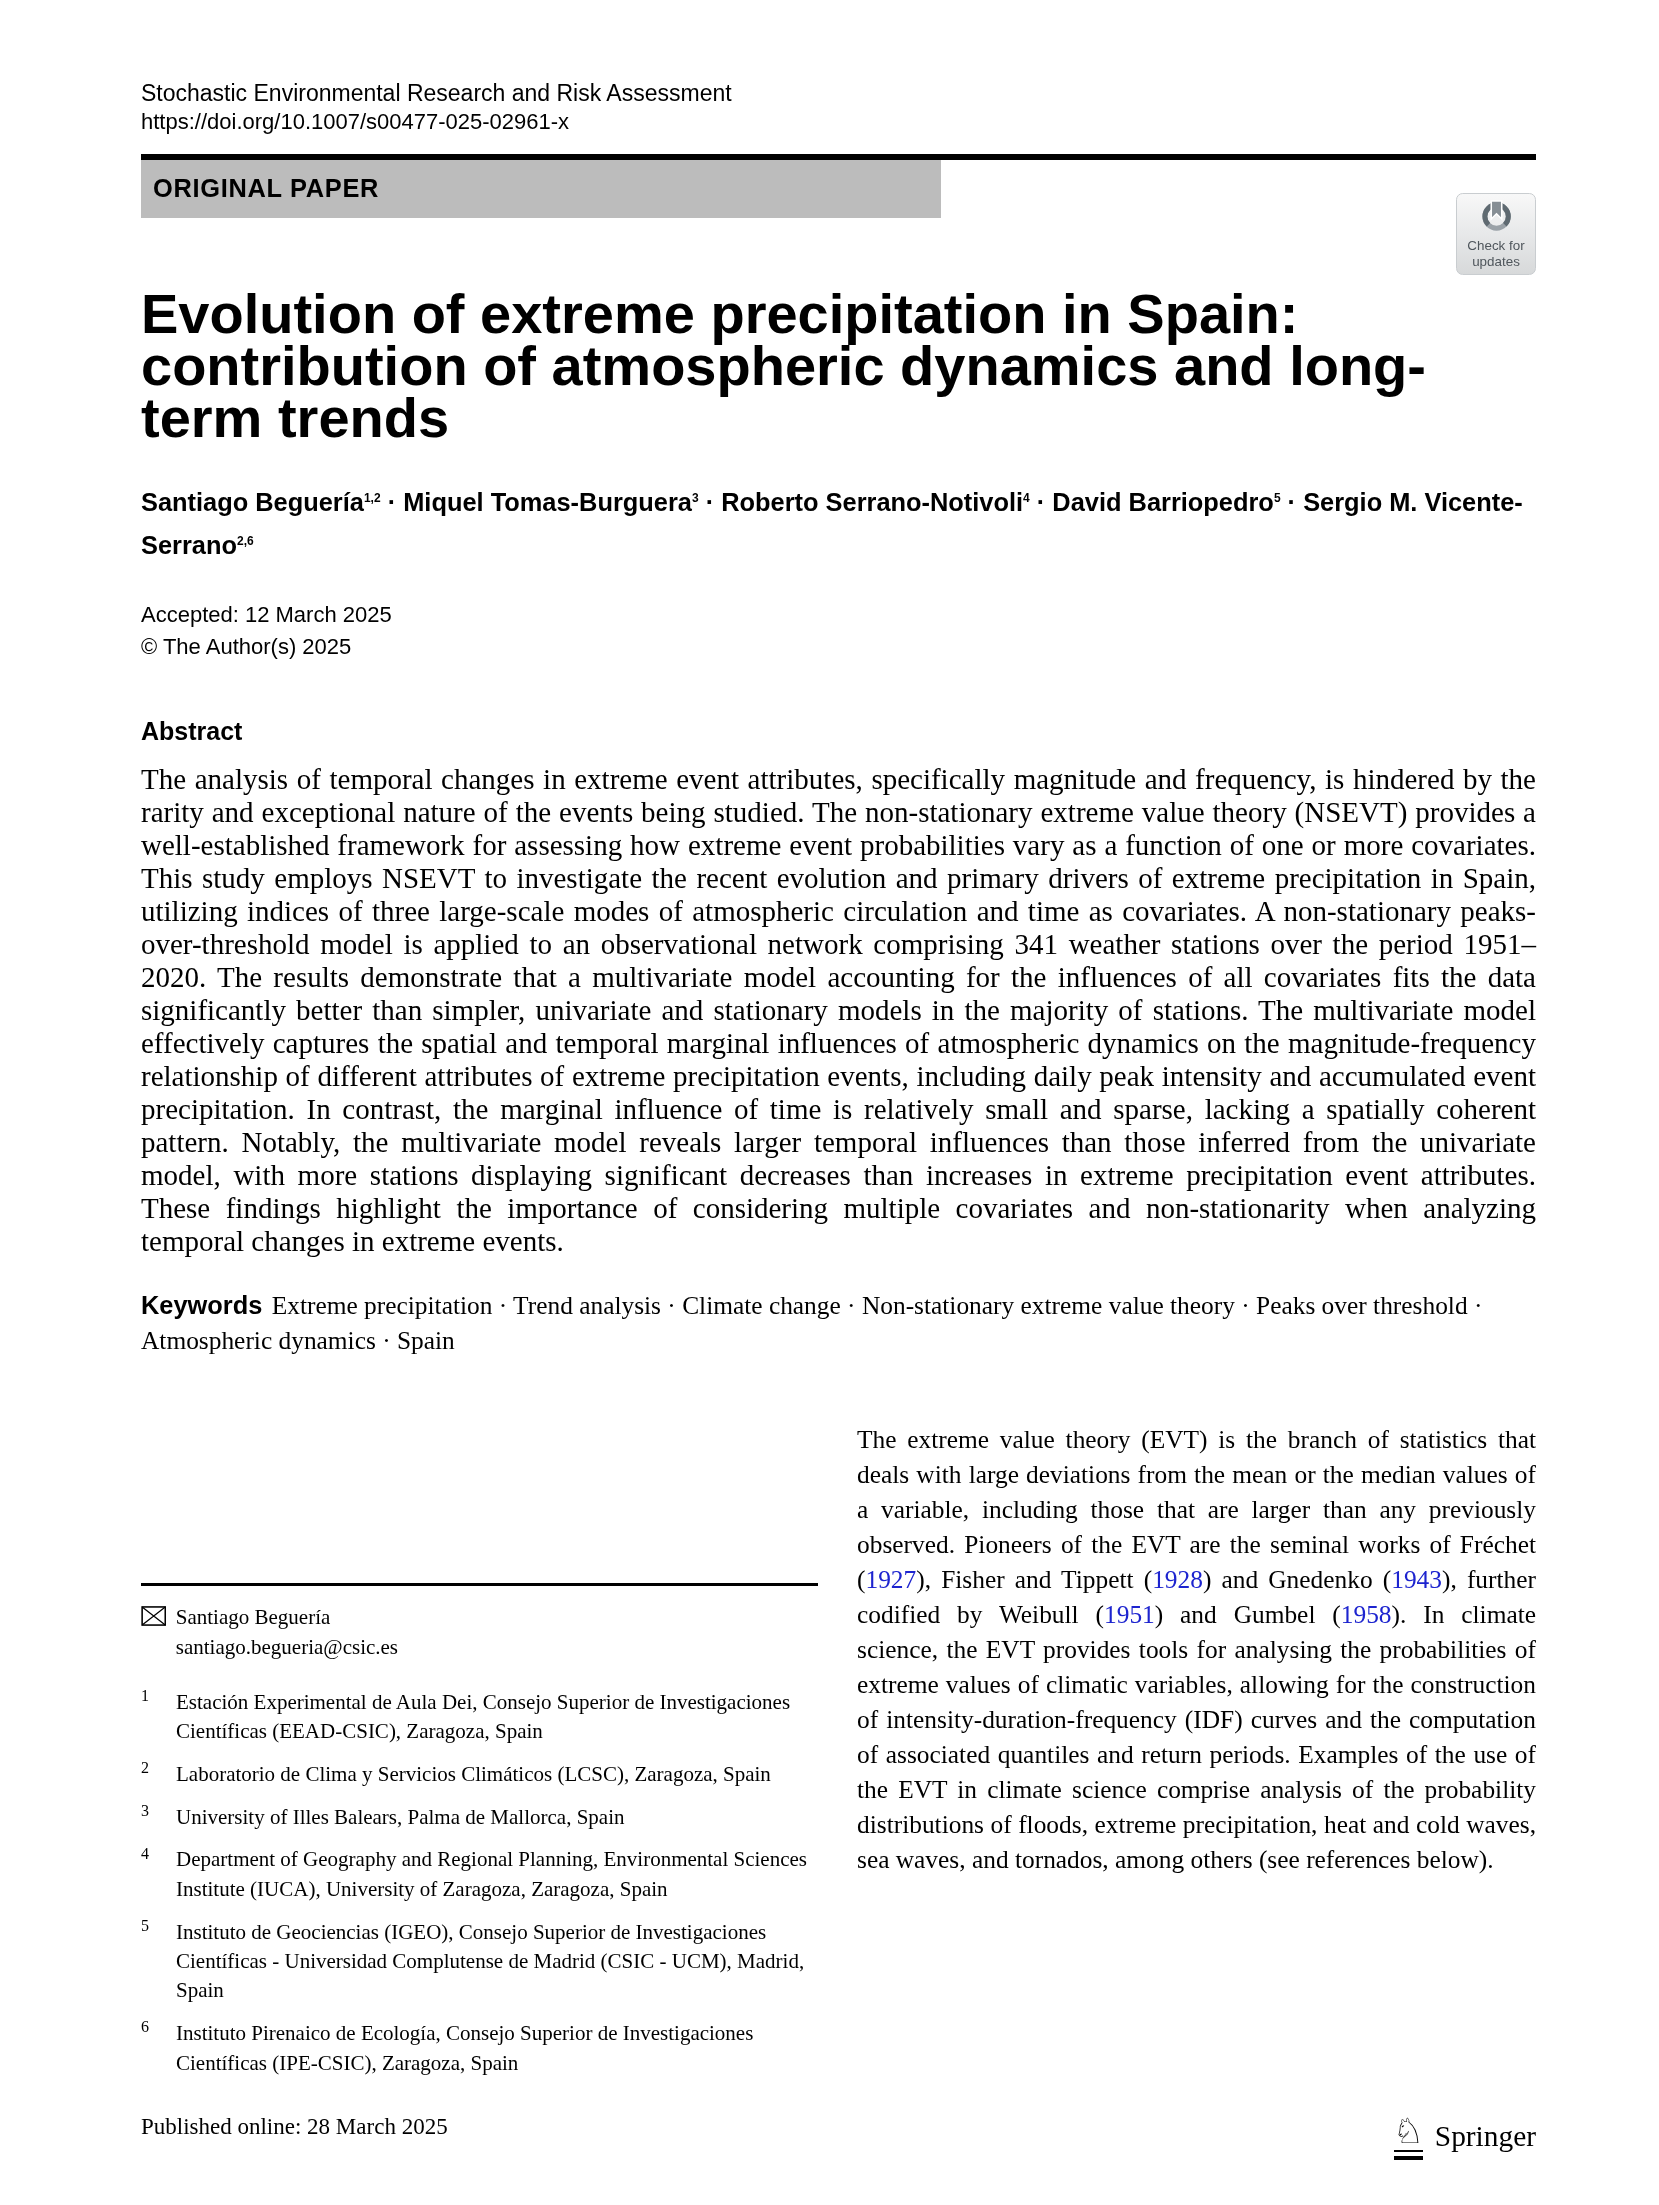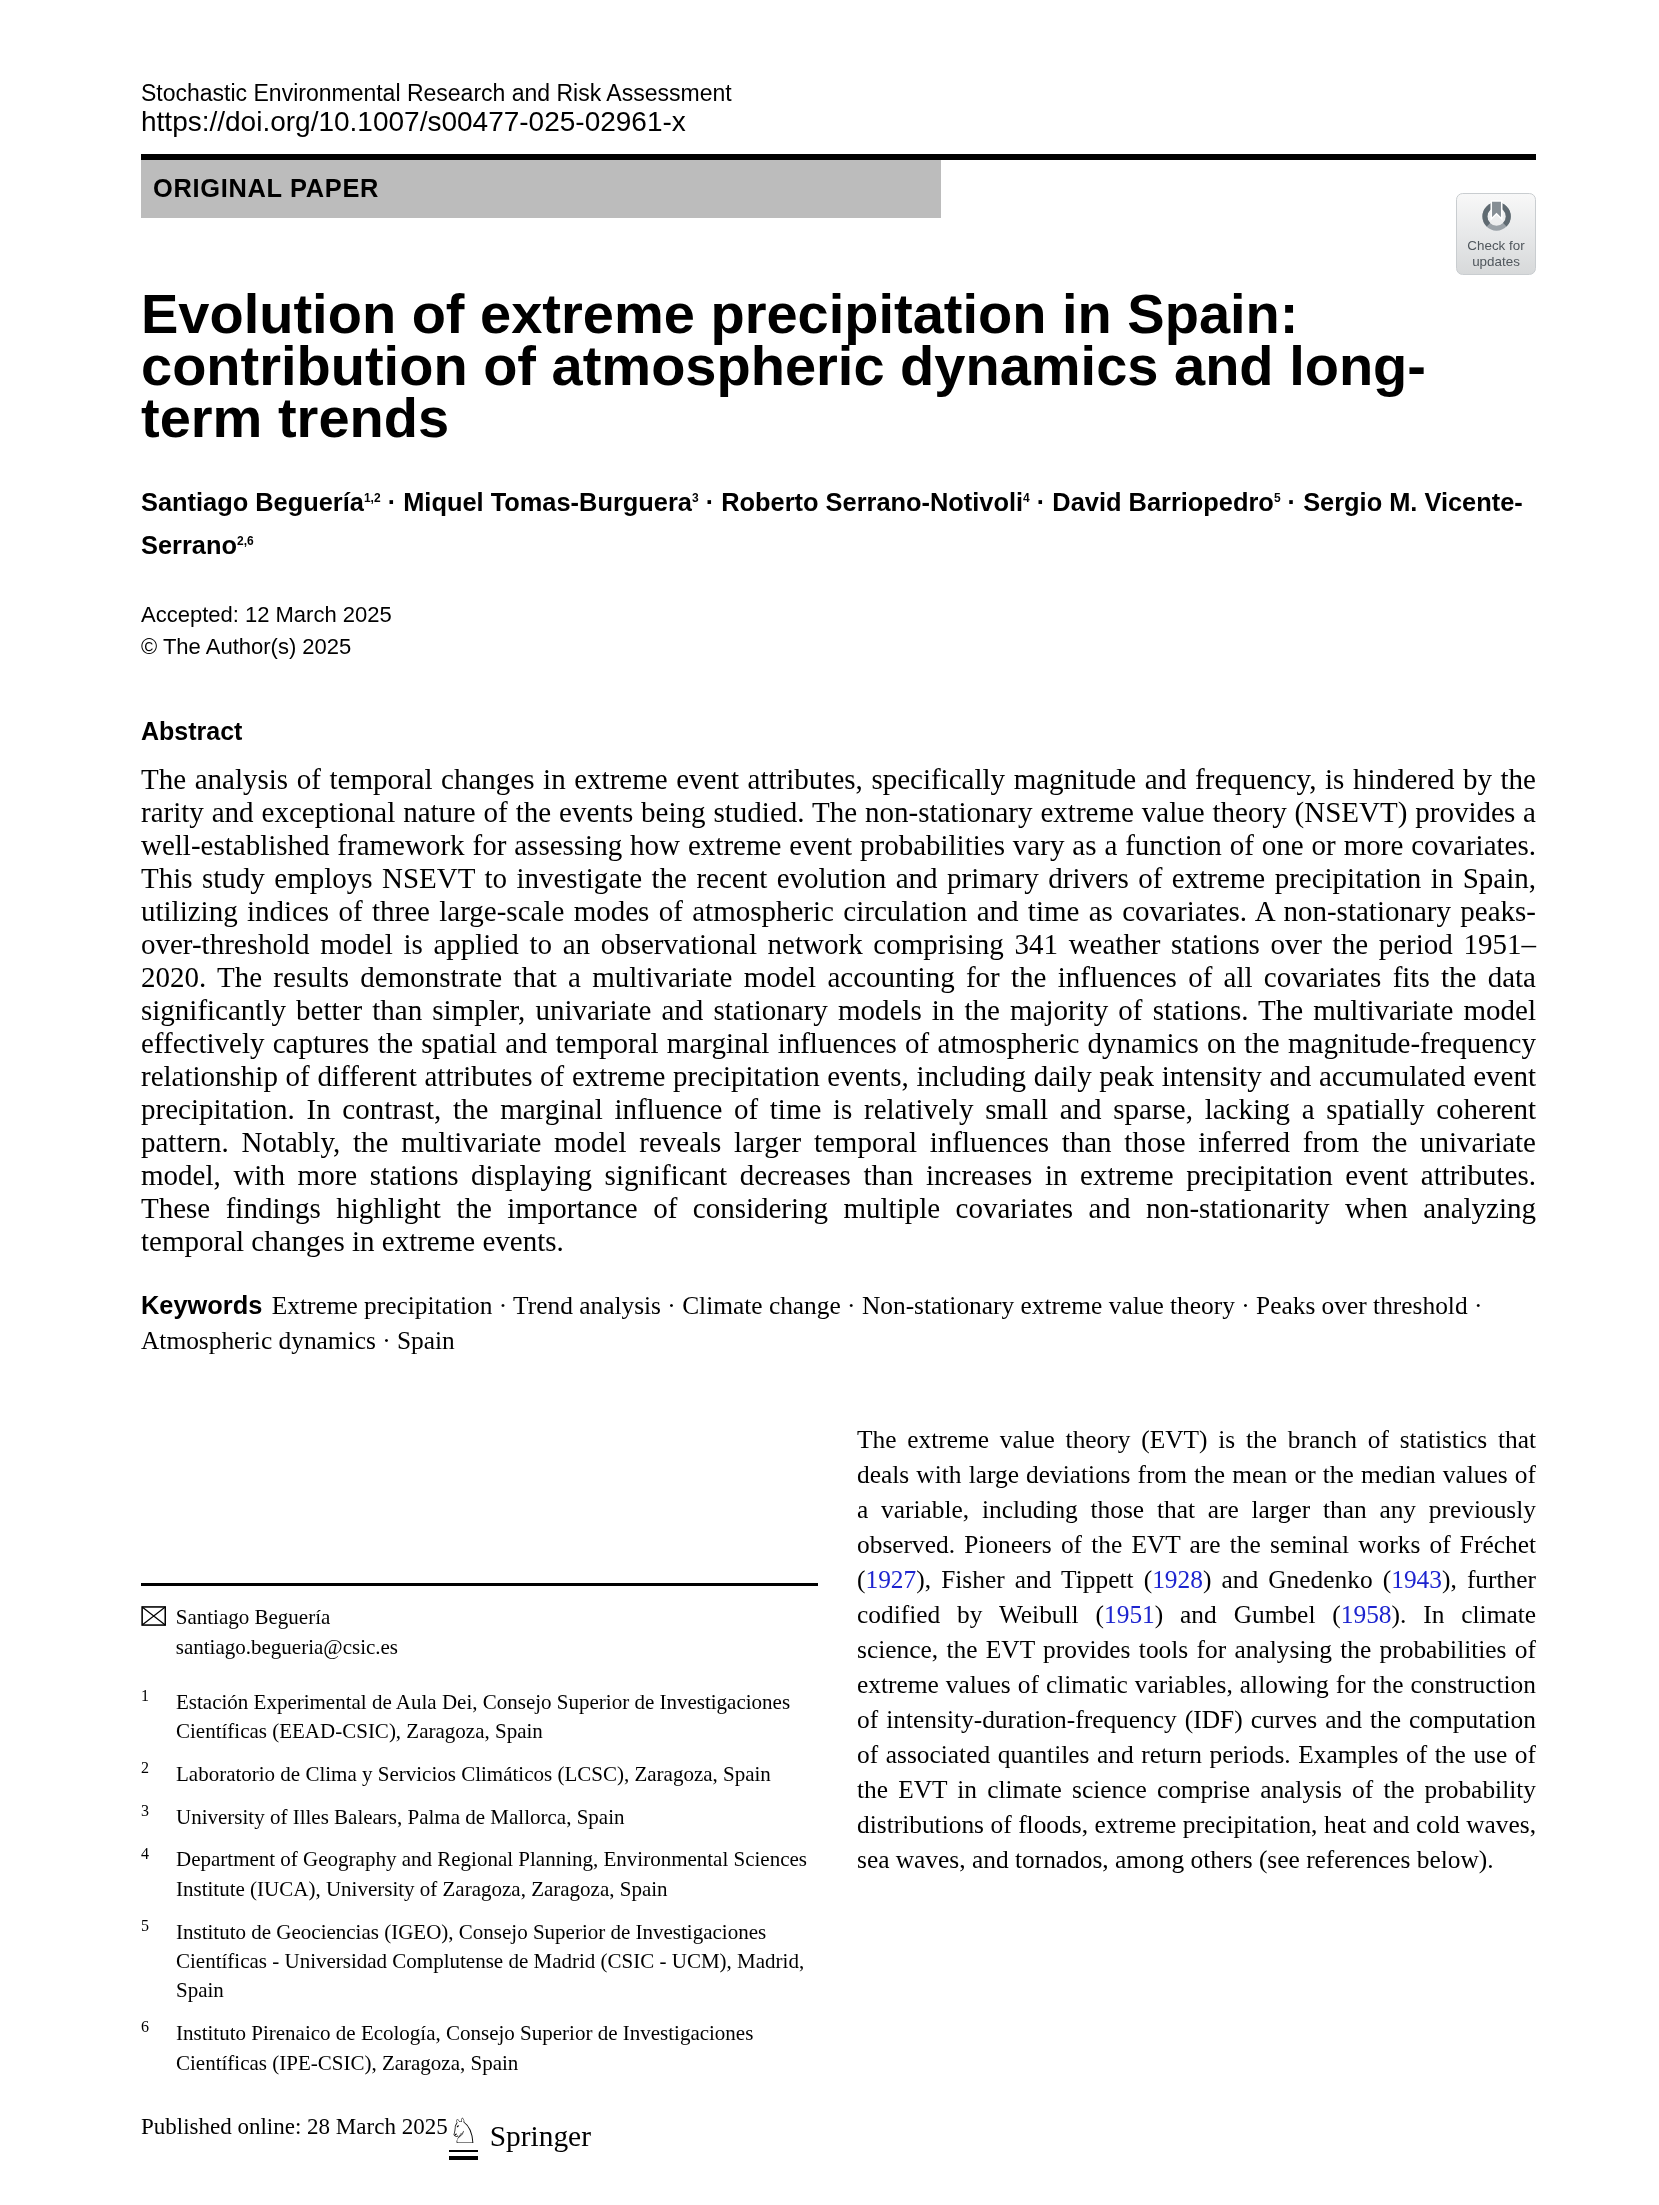--- a/index.html
+++ b/index.html
@@ -9,21 +9,21 @@
     background:#ffffff;
     color:#000;
     font-family:"Liberation Serif", serif;
     overflow:hidden;
     box-sizing:border-box;
     padding:79px 124px 0 141px;
   }
 
   
   .journal-name{font-family:"Liberation Sans", sans-serif;font-size:23px;line-height:28px;}
-  .doi{font-family:"Liberation Sans", sans-serif;font-size:28px;line-height:29.4px;color:#000;text-decoration:none;display:inline-block;}
+  .doi{font-family:"Liberation Sans", sans-serif;font-size:22px;line-height:29.4px;color:#000;text-decoration:none;display:inline-block;}
 
   
   .banner{position:relative;margin-top:17.4px;border-top:6px solid #000;}
   .banner-label-box{
     width:800px;height:58px;background:var(--banner-gray,#bcbcbc);
     display:flex;align-items:center;padding-left:12px;box-sizing:border-box;
   }
   .banner-label{font-family:"Liberation Sans", sans-serif;font-weight:bold;font-size:25.4px;letter-spacing:0.7px;}
 
   
@@ -80,21 +80,21 @@
 
   .intro-heading{
     font-family:"Liberation Sans", sans-serif;font-weight:bold;font-size:29.4px;
     margin-top:29.4px;
   }
   .intro-heading .num{margin-right:23px;}
   .intro-par{margin-top:35px;font-size:25.4px;line-height:35px;text-align:justify;}
   .intro-par .cite{color:var(--link-blue,#1d24cf);cursor:pointer;}
 
   
-  .footer{display:flex;align-items:flex-start;margin-top:36px;width:1395px;}
+  .footer{display:flex;justify-content:space-between;align-items:flex-start;margin-top:36px;width:1395px;}
   .published{font-size:23px;}
   .springer{display:flex;align-items:center;}
   .knight{display:inline-flex;flex-direction:column;align-items:center;margin-right:10.7px;}
   .knight-glyph{font-family:"DejaVu Sans", sans-serif;font-size:35px;line-height:35px;}
   .knight-bar1{width:29.4px;height:2px;background:#000;margin-top:1.3px;}
   .knight-bar2{width:29.4px;height:3.3px;background:#000;margin-top:4px;}
   .springer-word{font-size:29.4px;font-family:"Liberation Serif", serif;}
 </style>
 </head>
 <body>

